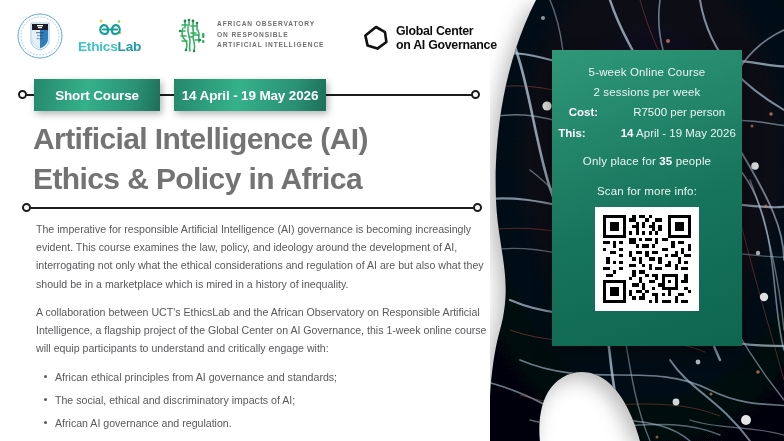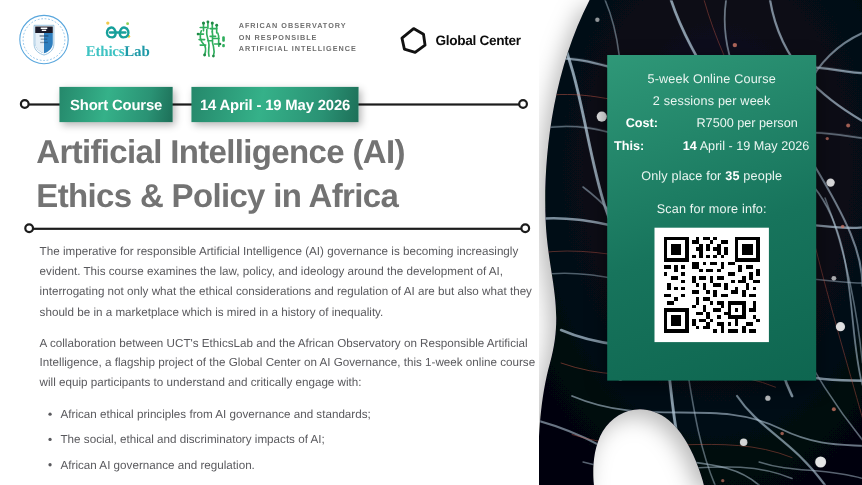--- a/index.html
+++ b/index.html
@@ -86,21 +86,21 @@
     position: absolute;
     left: 0; top: 0;
     width: 500px; height: 70px;
   }
   .logo {
     position: absolute;
     display: flex;
     align-items: center;
   }
   .logo-uct { left: 16px; top: 12px; }
-  .logo-ethicslab { left: 78px; top: 18px; font-family: Liberation Serif, serif; }
+  .logo-ethicslab { left: 78px; top: 18px; }
   .logo-aorai { left: 173px; top: 17px; }
   .logo-gcaig { left: 363px; top: 24px; }
   .aorai-text {
     margin-left: 8px;
     font-size: 6.6px;
     letter-spacing: 0.9px;
     line-height: 1.62;
     color: #6f6f6f;
     font-weight: bold;
     text-transform: uppercase;
@@ -154,21 +154,21 @@
     justify-content: center;
     color: #ffffff;
     font-weight: bold;
     font-size: 13.5px;
     letter-spacing: -0.15px;
     background: linear-gradient(100deg, #25886b 0%, #35b189 42%, #2a9274 78%, #1d6f58 100%);
     box-shadow: 2px 3px 7px rgba(0,0,0,0.30);
     white-space: nowrap;
     box-sizing: border-box;
   }
-  .badge-1 { left: 36px; width: 103px; text-align: right; }
+  .badge-1 { left: 16px; width: 126px; text-align: right; }
   .badge-2 { left: 156px; width: 152px; }
 
   
   .title {
     position: absolute;
     left: 33px; top: 119px;
     width: 450px;
     font-size: 30px;
     font-weight: bold;
     line-height: 1.33;
@@ -534,20 +534,21 @@
       <div>ARTIFICIAL INTELLIGENCE</div>
     </div>
   </div>
 
   <div class="logo logo-gcaig">
     <svg width="26" height="26" viewBox="0 0 26 26" aria-hidden="true">
       <path d="M13 2 L22 7.2 L23.4 17 L14.4 23.6 L4.6 20.6 L2.4 10.6 Z" fill="none" stroke="#111111" stroke-width="2.6" stroke-linejoin="round"></path>
     </svg>
     <div class="gcaig-text">
       <div>Global Center</div>
+      <div>on AI Governance</div>
     </div>
   </div>
 </div>
 
 <div class="badge-row">
   <div class="badge-rule"></div>
   <div class="dot-o dot-left"></div>
   <div class="dot-o dot-right"></div>
   <div class="badge badge-1">Short Course</div>
   <div class="badge badge-2">14 April - 19 May 2026</div>

